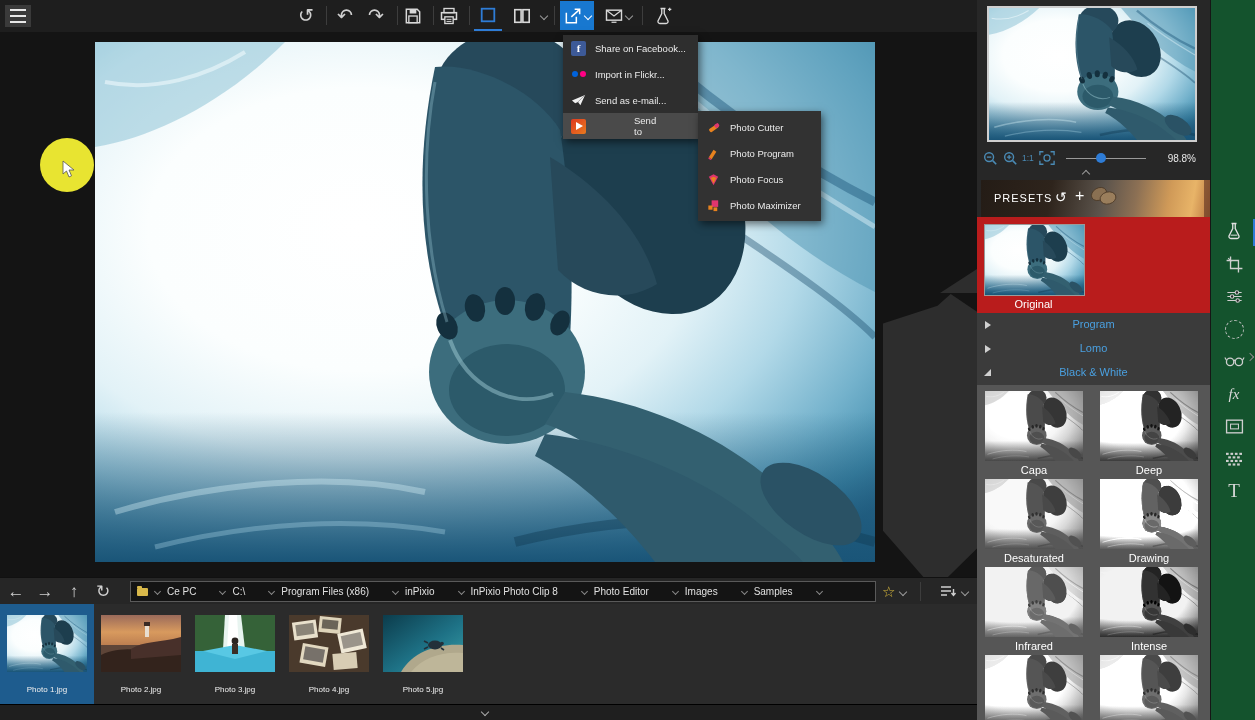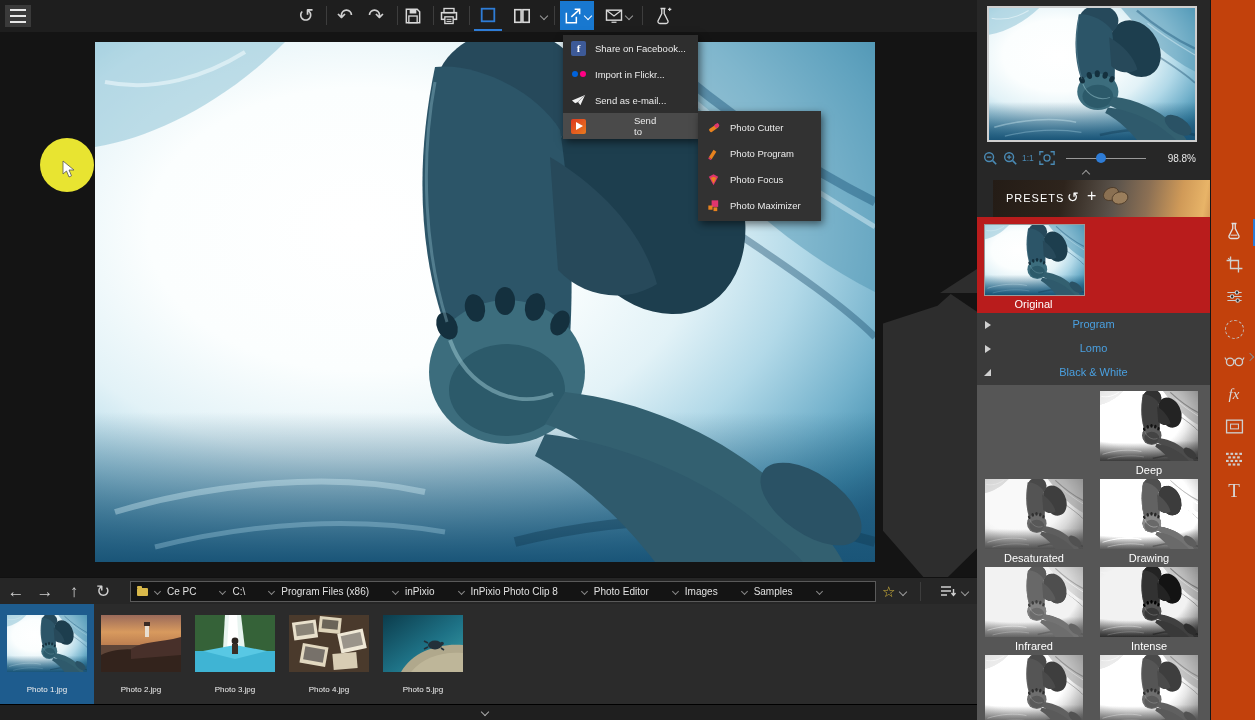--- a/index.html
+++ b/index.html
@@ -60,21 +60,21 @@
   .rpanel{position:absolute;left:977px;top:0;width:233px;height:720px;background:#272727;}
   .preview-frame{position:absolute;left:10px;top:6px;width:206px;height:132px;border:2px solid #cfcfcf;background:#000;}
   .preview-frame svg{width:100%;height:100%;display:block;}
   .zoomrow{position:absolute;left:0;top:146px;width:233px;height:24px;display:flex;align-items:center;gap:4px;padding-left:5px;box-sizing:border-box;}
   .zbtn{background:none;border:none;padding:0;cursor:pointer;display:flex;align-items:center;color:#4a8ab4;font-size:8.5px;}
   .slider{position:relative;width:80px;height:10px;margin-left:6px;cursor:pointer;}
   .slider .track{position:absolute;left:0;top:4.5px;width:100%;height:1.5px;background:#9a9a9a;}
   .slider .knob{position:absolute;left:38%;top:0;width:10px;height:10px;border-radius:50%;background:#2e7cd6;}
   .zoompct{margin-left:auto;margin-right:14px;font-size:10px;color:#e8e8e8;}
   .panel-collapse{position:absolute;left:106px;top:171px;border-color:#999;}
-  .presets-hd{position:absolute;left:16px;top:180px;width:233px;height:37px;cursor:default;
+  .presets-hd{position:absolute;left:4px;top:180px;width:233px;height:37px;cursor:default;
     background:linear-gradient(100deg,#241c16 0%,#2e241c 30%,#5c544c 52%,#8c7054 66%,#d09a58 80%,#e8b468 90%,#b06a38 100%);}
   .presets-hd:after{content:"";position:absolute;right:0;top:0;width:10px;height:100%;background:#5a2e20;opacity:.6;}
   .ph-title{position:absolute;left:13px;top:12px;font-size:11px;letter-spacing:1px;color:#fff;}
   .ph-reset{position:absolute;left:68px;top:8px;font-size:14px;color:#fff;background:none;border:none;cursor:pointer;}
   .ph-plus{position:absolute;left:88px;top:6px;font-size:16px;color:#fff;background:none;border:none;cursor:pointer;font-weight:300;}
   .butterfly{position:absolute;left:108px;top:4px;}
   .orig-block{position:absolute;left:0;top:217px;width:233px;height:96px;background:#b91c1c;cursor:pointer;}
   .orig-thumb{position:absolute;left:7px;top:7px;width:99px;height:70px;border:1px solid #9a9a9a;background:#000;}
   .orig-thumb svg{width:100%;height:100%;display:block;}
   .orig-label{position:absolute;left:7px;top:81px;width:99px;text-align:center;font-size:11px;color:#fff;}
@@ -87,21 +87,21 @@
   .gcell svg{width:98px;height:70px;display:block;background:#000;}
   .gcell .glabel{display:block;width:100%;text-align:center;font-size:11px;color:#fff;margin-top:3px;}
   .f-capa   {filter:grayscale(1) contrast(1.05);}
   .f-deep   {filter:grayscale(1) contrast(1.3);}
   .f-desat  {filter:grayscale(1) brightness(1.05) contrast(.95);}
   .f-draw   {filter:grayscale(1) brightness(1.35) contrast(1.3);}
   .f-infra  {filter:grayscale(1) brightness(1.3) contrast(.9);}
   .f-intense{filter:grayscale(1) contrast(1.5) brightness(.95);}
   .f-plain  {filter:grayscale(1) brightness(1.1);}
   
-  .toolcol{position:absolute;left:1210px;top:0;width:45px;height:720px;background:#c2410c;border-left:1px solid #161616;}
+  .toolcol{position:absolute;left:1210px;top:0;width:45px;height:720px;background:#14532d;border-left:1px solid #161616;}
   .tool{position:absolute;left:8px;width:30px;height:28px;background:none;border:none;color:#cfcfcf;cursor:pointer;display:flex;align-items:center;justify-content:center;padding:0;}
   .tool .dashcircle{width:17px;height:17px;border:1.6px dashed #c4c4c4;border-radius:50%;}
   .tool.fx{font-size:15px;font-style:italic;font-family:"Liberation Serif",serif;color:#d8d8d8;}
   .tool.tt{font-size:19px;font-family:"Liberation Serif",serif;color:#d8d8d8;}
   .sel-bar{position:absolute;right:0;top:219px;width:3px;height:27px;background:#2e7cd6;}
   .expand-chev{position:absolute;left:36px;top:354px;border-color:#8a8a8a;}
   .hidden-defs{position:absolute;width:0;height:0;overflow:hidden;}
 </style>
 </head>
 <body>
@@ -511,20 +511,26 @@
     <div class="cat" style="top:337px;">
       <span class="tri-c"></span>
       <span class="lbl">Lomo</span>
     </div>
     <div class="cat" style="top:361px;">
       <span class="tri-e"></span>
       <span class="lbl">Black &amp; White</span>
     </div>
 
     <div class="pgrid">
+      <div class="gcell" style="left:8px;top:6px;">
+        <svg class="f-capa">
+            <use href="#bear-art" width="98" height="70"></use>
+          </svg>
+        <span class="glabel">Capa</span>
+      </div>
       <div class="gcell" style="left:123px;top:6px;">
         <svg class="f-deep">
             <use href="#bear-art" width="98" height="70"></use>
           </svg>
         <span class="glabel">Deep</span>
       </div>
       <div class="gcell" style="left:8px;top:94px;">
         <svg class="f-desat">
             <use href="#bear-art" width="98" height="70"></use>
           </svg>

